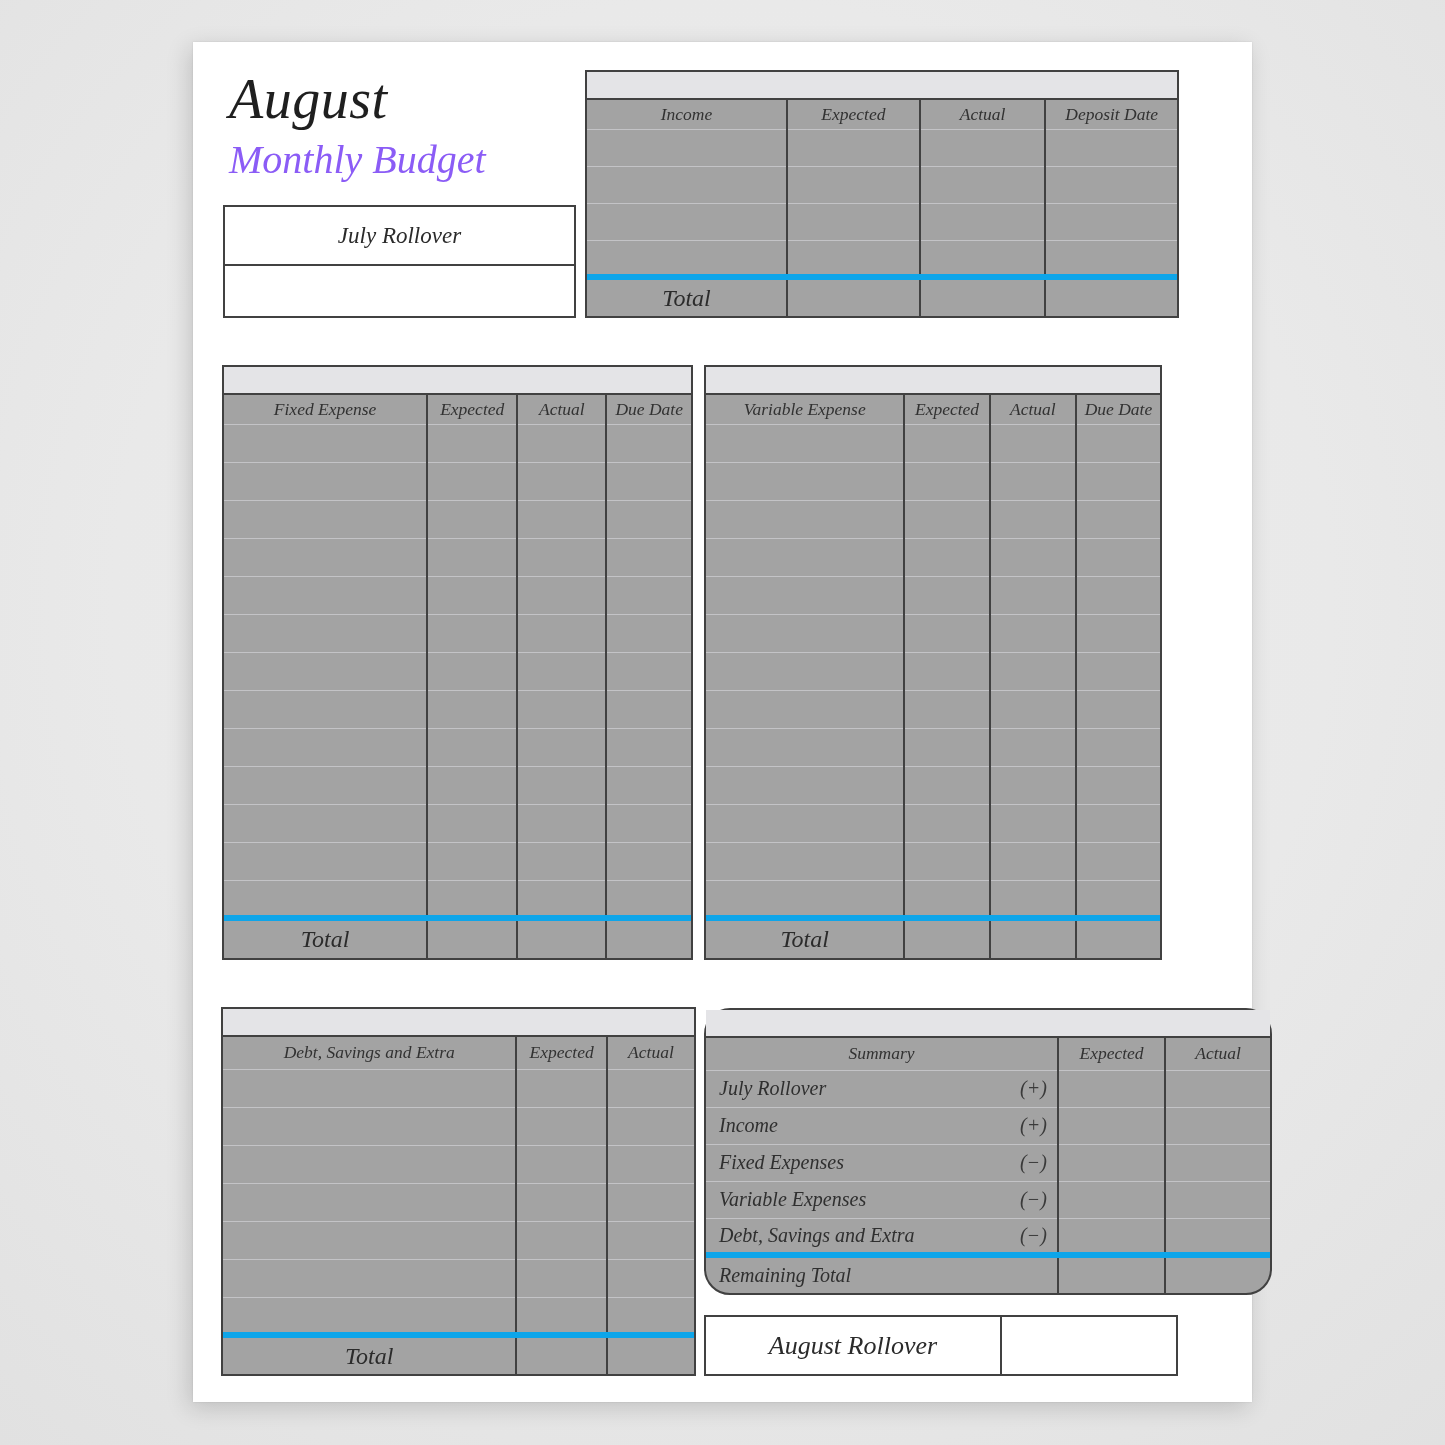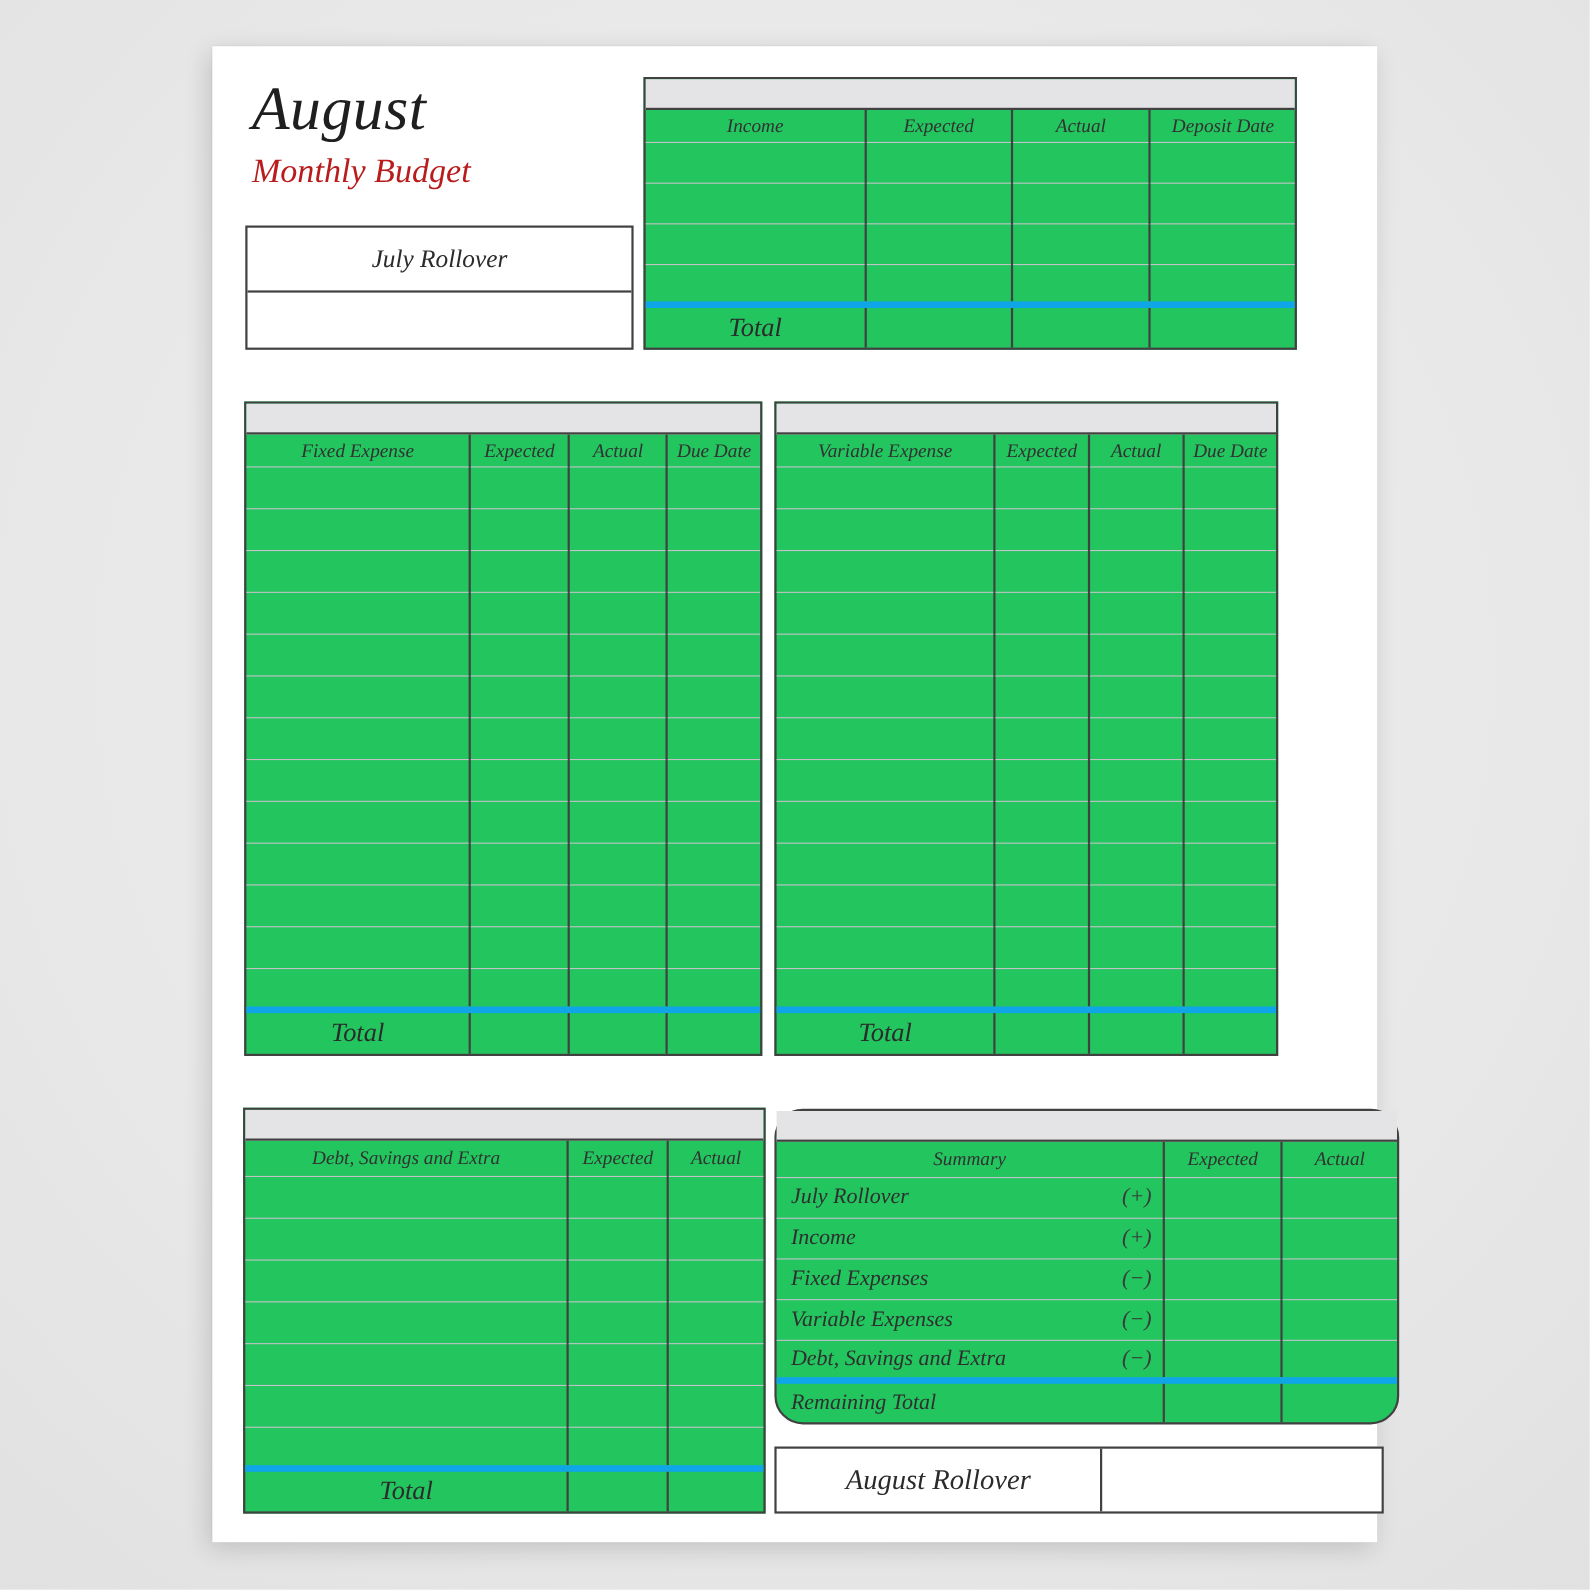--- a/index.html
+++ b/index.html
@@ -16,24 +16,24 @@
   .page {
     position:absolute; left:193px; top:42px; width:1059px; height:1360px;
     background:#ffffff;
     box-shadow: -4px 6px 22px rgba(0,0,0,0.16), 0 0 2px rgba(0,0,0,0.10);
     font-style: italic;
   }
 
   
   .title-block { position:absolute; left:36px; top:26px; }
   .title { font-size:56px; line-height:1.12; font-weight:400; color:#1f1f1f; letter-spacing:0.5px; }
-  .subtitle { font-size:31px; line-height:1.1; font-weight:400; color:#b91c1c; margin-top:7px; }
+  .subtitle { font-size:40px; line-height:1.1; font-weight:400; color:#8b5cf6; margin-top:7px; }
 
   
-  .tablebox { position:absolute; border:2px solid #414141; background:#22c55e; }
+  .tablebox { position:absolute; border:2px solid #414141; background:#a3a3a3; }
   .band { height:28px; background:#e4e4e7; border-bottom:2px solid #414141; }
   table { border-collapse:collapse; table-layout:fixed; width:100%; }
   th, td { border-left:2px solid #414141; font-weight:400; overflow:hidden; }
   th:first-child, td:first-child { border-left:none; }
   th { font-size:17.5px; text-align:center; color:#323232; }
   tbody tr td { border-top:1.5px solid #c3c3c6; }
   tfoot tr td { border-top:6px solid #0ea5e9;margin-top:28px; }
   .total-cell { font-size:24px; text-align:center; color:#2b2b2b; }
 
   
@@ -66,21 +66,21 @@
     border:2px solid #414141; background:#fff;
   }
   .rollover-in .ri-label {
     height:59px; border-bottom:2px solid #414141;
     display:flex; align-items:center; justify-content:center;
     font-size:23px; color:#2b2b2b;
   }
   .rollover-in .ri-value { height:50px; }
 
   .rollover-out {
-    position:absolute; left:511px; top:1273px; width:554px; height:61px;
+    position:absolute; left:511px; top:1273px; width:474px; height:61px;
     border:2px solid #414141; background:#fff; display:flex;
   }
   .rollover-out .ro-label {
     width:296px; border-right:2px solid #414141;
     display:flex; align-items:center; justify-content:center;
     font-size:26px; color:#2b2b2b;
   }
   .rollover-out .ro-value { flex:1; }
 
   

